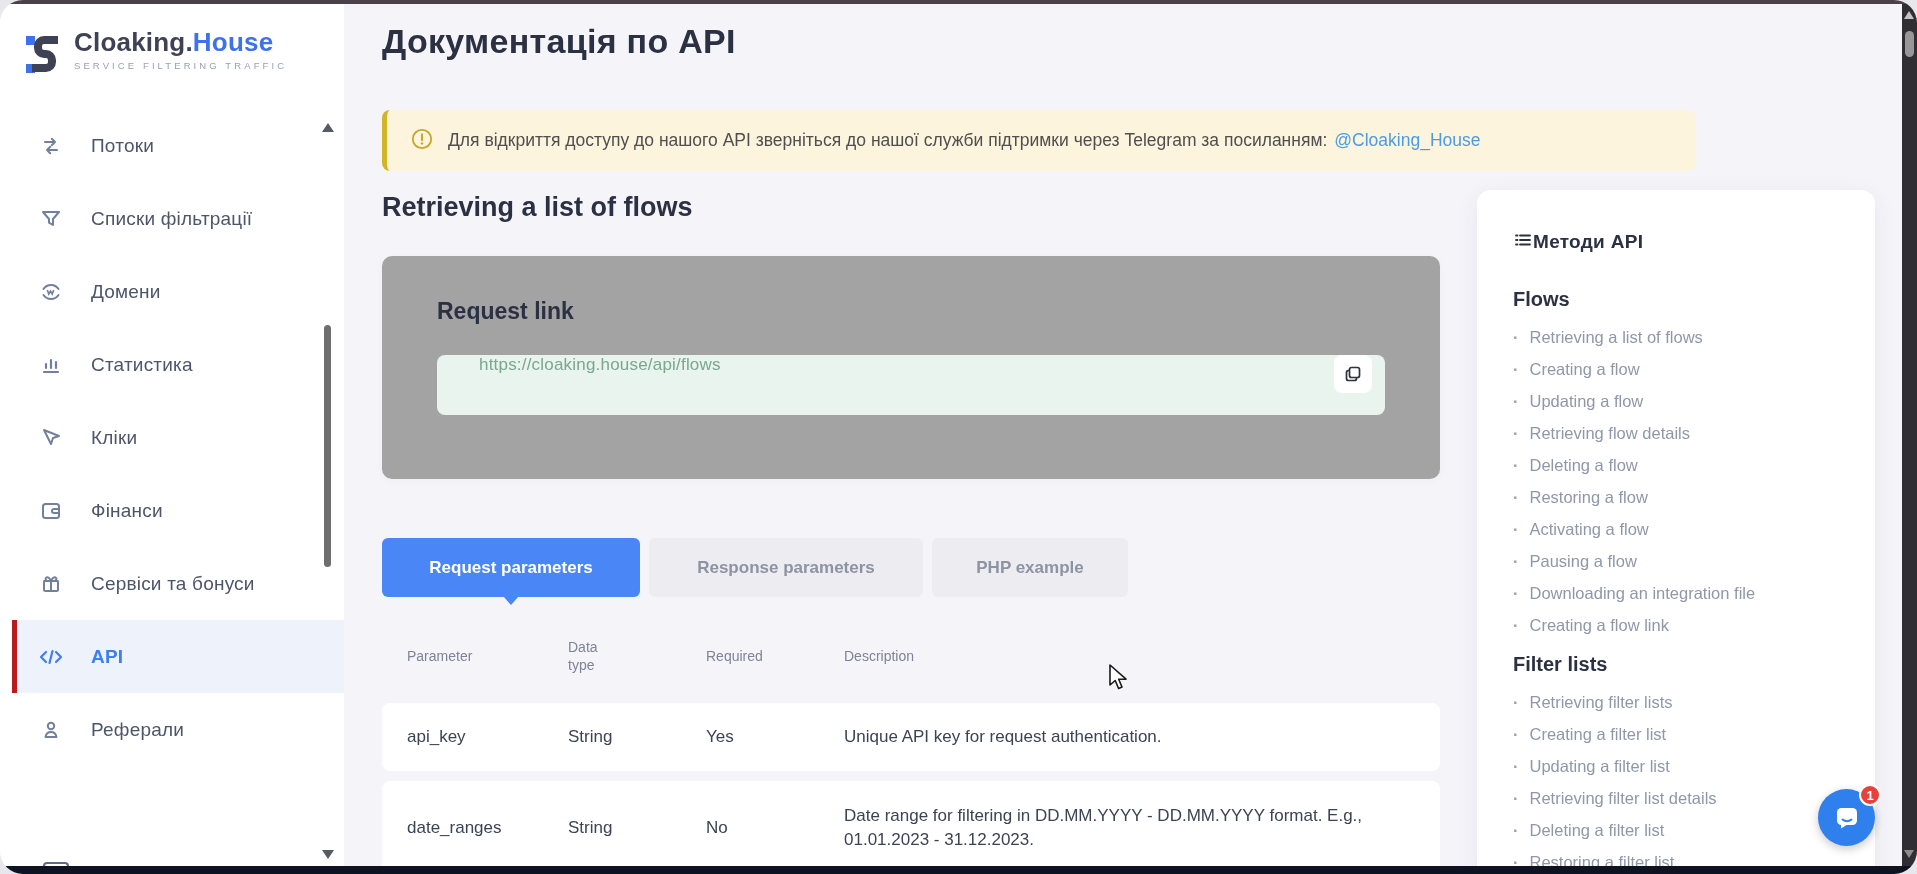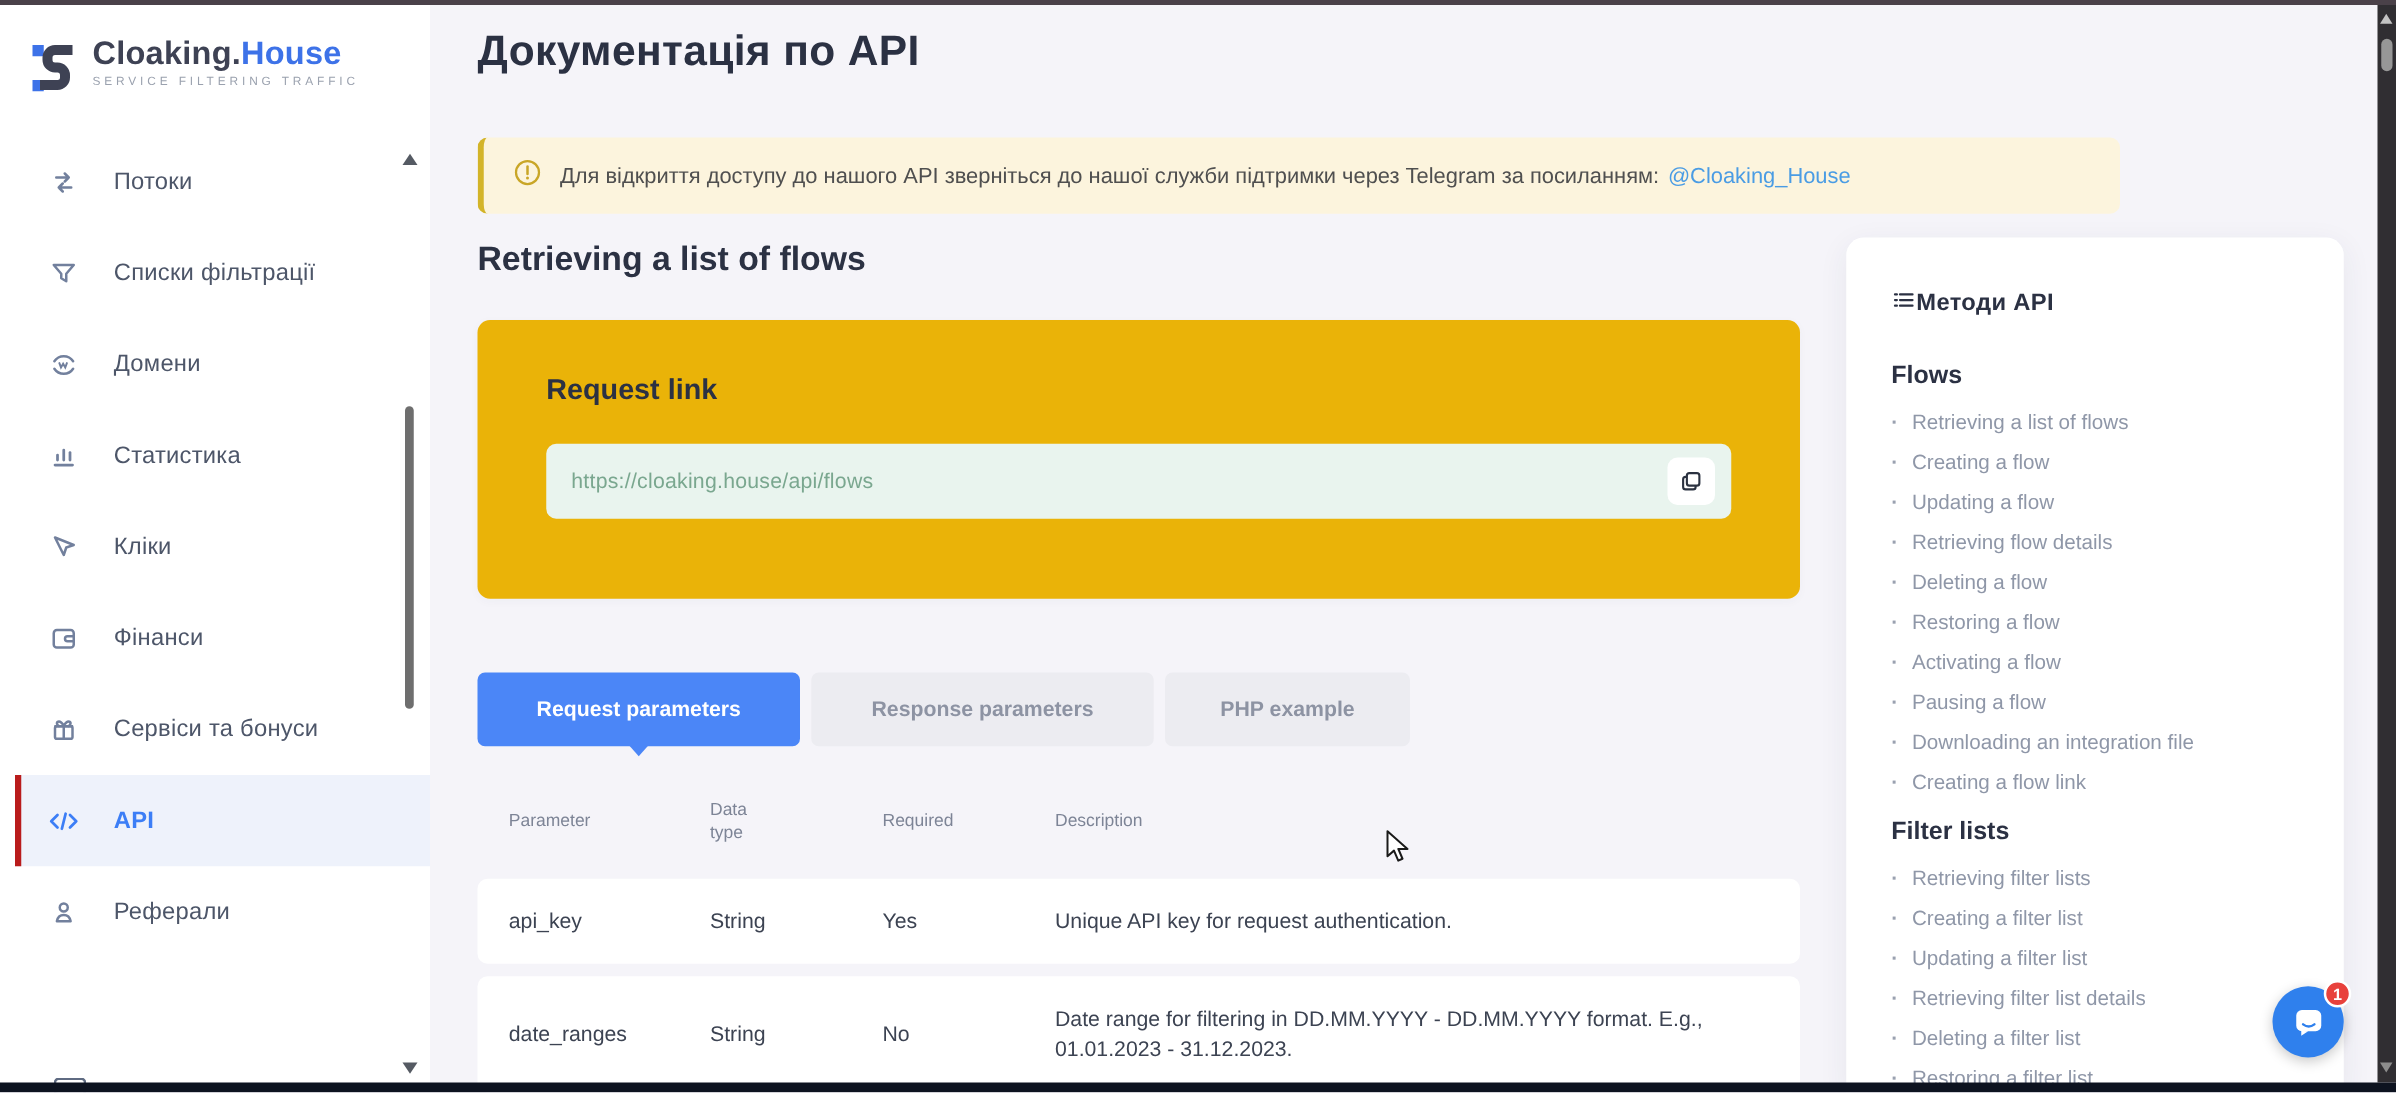--- a/index.html
+++ b/index.html
@@ -1,17 +1,17 @@
 <!DOCTYPE html>
 <html><head>
 <meta charset="utf-8">
 <style>
   html,body{margin:0;padding:0;background:#e8e8ec;}
   .screen{position:relative;width:1917px;height:874px;overflow:hidden;
-          font-family:"Liberation Sans",sans-serif;background:#f5f4f9;}
+          font-family:"Liberation Sans",sans-serif;background:#f5f4f9;border-radius:23px;}
 
   
   .topbar{position:absolute;left:0;top:0;width:1917px;height:4px;background:#4a4149;}
   .bottombar{position:absolute;left:0;top:866px;width:1917px;height:8px;background:#0d1320;z-index:60;}
   .right-scroll{position:absolute;left:1902px;top:4px;width:15px;height:862px;background:#302e32;z-index:55;}
   .rs-up{position:absolute;left:2px;top:7px;width:0;height:0;border-left:5.5px solid transparent;border-right:5.5px solid transparent;border-bottom:8px solid #c3c3c3;}
   .rs-thumb{position:absolute;left:3px;top:27px;width:9px;height:26px;border-radius:5px;background:#979797;}
   .rs-down{position:absolute;left:2px;top:846px;width:0;height:0;border-left:5.5px solid transparent;border-right:5.5px solid transparent;border-top:8px solid #8d8d8d;}
 
   
@@ -32,23 +32,23 @@
   .side-thumb{position:absolute;left:324px;top:321px;width:7px;height:242px;border-radius:4px;background:#6e6e6e;}
   .side-down{position:absolute;left:322px;top:846px;width:0;height:0;border-left:6px solid transparent;border-right:6px solid transparent;border-top:9px solid #555a63;}
 
   
   .h1{position:absolute;left:382px;top:22px;font-size:34px;font-weight:800;color:#2b3143;letter-spacing:.3px;}
   .alert{position:absolute;left:382px;top:110px;width:1314px;height:61px;background:#fcf4dd;border-left:5px solid #d3b429;border-radius:8px;display:flex;align-items:center;box-sizing:border-box;padding-left:24px;}
   .alert-text{font-size:17.5px;color:#4f4f4f;margin-left:15px;}
   .alert-link{font-size:17.5px;color:#4a9ce4;margin-left:7px;cursor:pointer;}
   .h2{position:absolute;left:382px;top:192px;font-size:27px;font-weight:800;color:#2b3143;}
 
-  .card-request{position:absolute;left:382px;top:256px;width:1058px;height:223px;background:#eab308;border-radius:10px;box-shadow:0 2px 8px rgba(40,50,80,.03);box-sizing:border-box;padding:42px 55px 0 55px;}
+  .card-request{position:absolute;left:382px;top:256px;width:1058px;height:223px;background:#a3a3a3;border-radius:10px;box-shadow:0 2px 8px rgba(40,50,80,.03);box-sizing:border-box;padding:42px 55px 0 55px;}
   .card-title{font-size:23px;font-weight:800;color:#2b3143;}
-  .url-row{margin-top:30px;height:60px;background:#e9f4ee;border-radius:8px;display:flex;align-items:center;padding-left:20px;box-sizing:border-box;}
+  .url-row{margin-top:30px;height:60px;background:#e9f4ee;border-radius:8px;display:flex;align-items:flex-start;padding-left:42px;box-sizing:border-box;}
   .url-text{font-size:17px;color:#7aa78f;letter-spacing:.2px;}
   .copy-btn{margin-left:auto;margin-right:13px;width:38px;height:38px;background:#fff;border-radius:8px;display:flex;align-items:center;justify-content:center;cursor:pointer;}
 
   .tabs{position:absolute;left:382px;top:538px;display:flex;gap:9px;}
   .tab{height:59px;border-radius:6px;display:flex;align-items:center;justify-content:center;font-size:17px;font-weight:600;cursor:pointer;background:#ececf1;color:#8d93a3;}
   .tab.t1{width:258px;}.tab.t2{width:274px;}.tab.t3{width:196px;}
   .tab.active{background:#4b86f7;color:#fff;position:relative;}
   .tab.active::after{content:"";position:absolute;left:50%;transform:translateX(-50%);bottom:-8px;border-left:8px solid transparent;border-right:8px solid transparent;border-top:9px solid #4b86f7;}
 
   .thead{position:absolute;left:382px;top:628px;width:1058px;height:56px;display:grid;grid-template-columns:161px 138px 138px 1fr;align-items:center;box-sizing:border-box;padding-left:25px;color:#7d8496;font-size:14px;}

